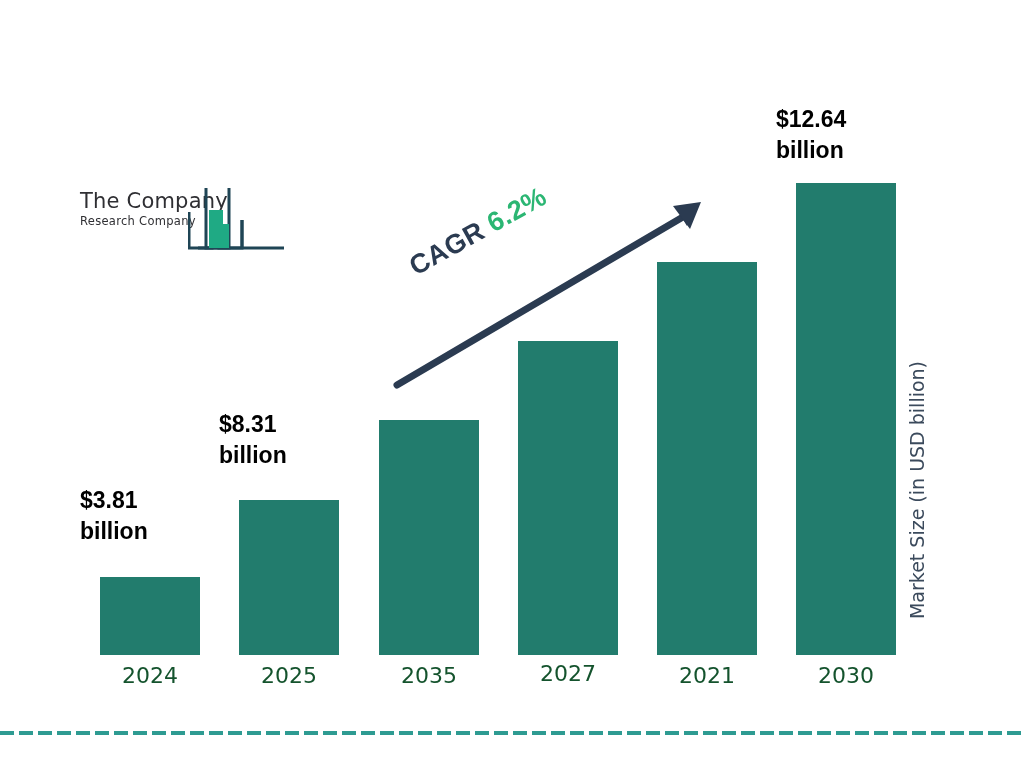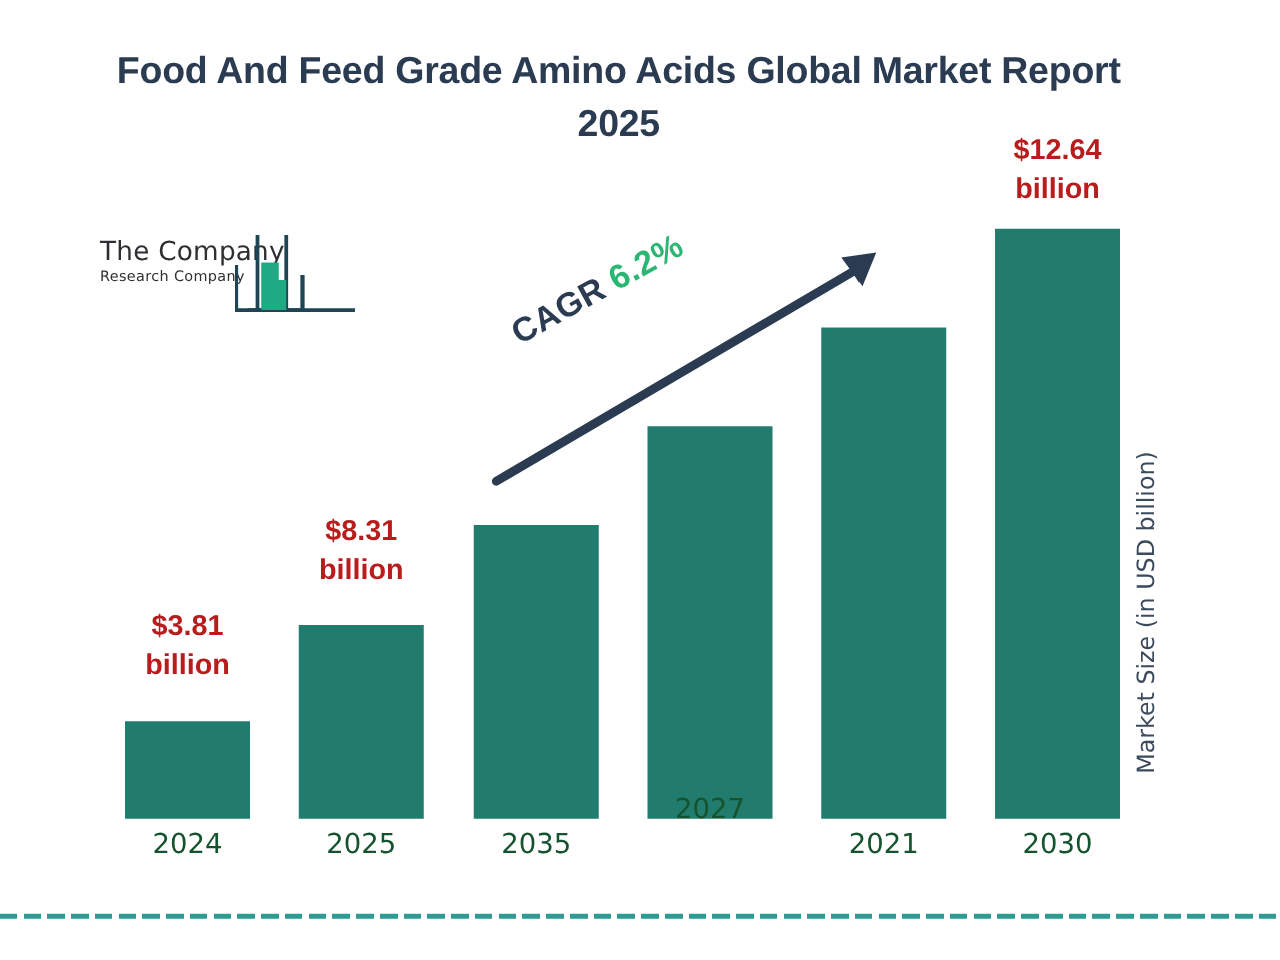--- a/index.html
+++ b/index.html
@@ -68,25 +68,25 @@
     top: 0;
     width: 1024px;
     height: 768px;
   }
   .bar {
     position: absolute;
     background: #227c6d;
   }
   .bar-value {
     position: absolute;
-    text-align: center;
+    text-align: left;
     font-size: 23px;
     font-weight: bold;
     line-height: 1.33;
-    color: #b91c1c;
+    color: #000000;
   }
   .tick-label {
     position: absolute;
     text-align: center;
     font-size: 22px;
     color: #14532d;
     font-family: "DejaVu Sans", sans-serif;
   }
 
   
@@ -136,21 +136,20 @@
     height: 4px;
     background-image: repeating-linear-gradient(
       to right, #2e9b92 0 14px, #ffffff 14px 19px);
   }
 </style>
 </head>
 <body>
 
 <div id="stage">
 
-  <div class="chart-title">Food And Feed Grade Amino Acids Global Market Report 2025</div>
 
   <div id="logo">
     <div class="logo-text">
       <div class="logo-line1">The Company</div>
       <div class="logo-line2">Research Company</div>
     </div>
     <svg width="100" height="72" viewBox="0 0 100 72">
 
       <path d="M1,32 L1,68 L24,68 L24,32" fill="none" stroke="#1f4555" stroke-width="3"></path>
       <path d="M18,8 L18,68 L41,68 L41,8" fill="none" stroke="#1f4555" stroke-width="3"></path>
@@ -185,21 +184,21 @@
 
     <div class="bar" style="left:796px; top:183px; width:100px; height:472px;"></div>
     <div class="bar-value" style="left:776px; top:104px; width:140px;">
       <div>$12.64</div>
       <div>billion</div>
     </div>
 
     <div class="tick-label" style="left:100px; top:663px; width:100px;">2024</div>
     <div class="tick-label" style="left:239px; top:663px; width:100px;">2025</div>
     <div class="tick-label" style="left:379px; top:663px; width:100px;">2035</div>
-    <div class="tick-label" style="left:518px; top:635px; width:100px;">2027</div>
+    <div class="tick-label" style="left:518px; top:661px; width:100px;">2027</div>
     <div class="tick-label" style="left:657px; top:663px; width:100px;">2021</div>
     <div class="tick-label" style="left:796px; top:663px; width:100px;">2030</div>
   </div>
 
   <svg id="cagr-arrow" width="1024" height="768">
     <line x1="397" y1="385" x2="688" y2="214" stroke="#2b3b51" stroke-width="7" stroke-linecap="round"></line>
     <polygon points="700,203 676,208 687,226" fill="#2b3b51"></polygon>
     <polygon points="701,202 673,206 690,229" fill="#2b3b51"></polygon>
   </svg>
 

